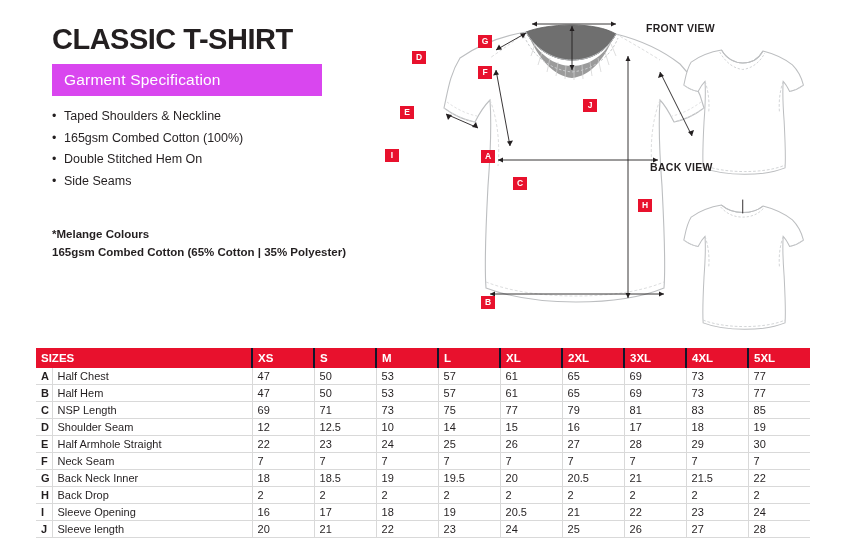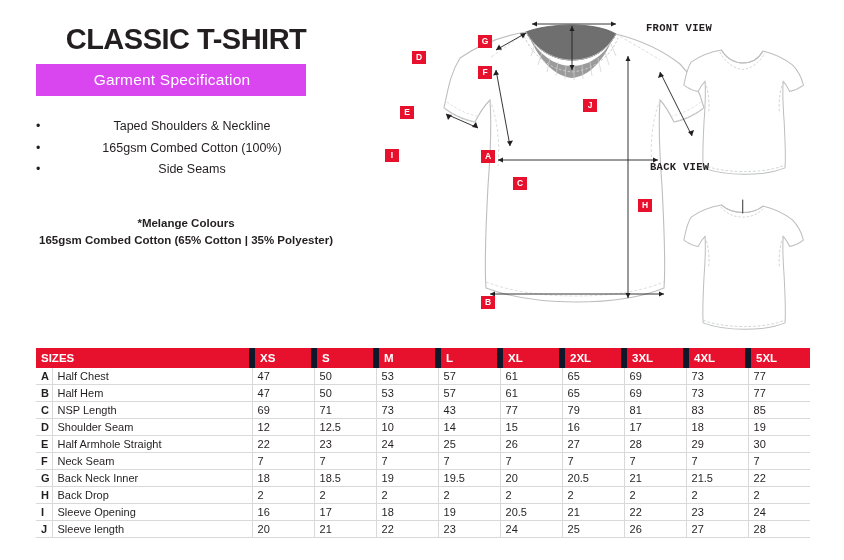--- a/index.html
+++ b/index.html
@@ -10,43 +10,42 @@
     background: #ffffff;
     font-family: "Liberation Sans", sans-serif;
     color: #231f20;
     overflow: hidden;
     position: relative;
   }
 
   
   .left-col {
     position: absolute;
-    left: 36px;
+    left: 52px;
     top: 24px;
     width: 300px;
-    text-align: center;
   }
   .title {
     font-size: 29px;
     font-weight: bold;
     letter-spacing: -0.5px;
     color: #231f20;
     margin: 0 0 10px 0;
     line-height: 1.05;
   }
   .subtitle-bar {
     background: #d946ef;
     color: #ffffff;
     font-size: 15.5px;
     padding: 7px 10px 7px 12px;
     width: 270px;
     letter-spacing: 0.2px;
   }
   .bullets {
-    margin-top: 20px;
+    margin-top: 10px;
     font-size: 12.5px;
     line-height: 1.72;
     color: #231f20;
   }
   .bullets .b-item {
     padding-left: 12px;
     position: relative;
   }
   .bullets .b-item::before {
     content: "\2022";
@@ -87,21 +86,20 @@
     text-align: center;
     letter-spacing: 0;
   }
 
   .view-label {
     position: absolute;
     font-size: 10.5px;
     font-weight: bold;
     color: #231f20;
     letter-spacing: 0.3px;
-    font-family: Liberation Mono, monospace;
   }
 
   
   .table-wrap {
     position: absolute;
     left: 36px;
     top: 348px;
     width: 772px;
   }
   table {
@@ -110,21 +108,21 @@
     font-size: 11px;
     table-layout: fixed;
   }
   thead th {
     background: #e8112d;
     color: #ffffff;
     font-weight: bold;
     text-align: left;
     padding: 4px 5px;
     font-size: 11.5px;
-    border-right: 6px solid #0f172a;
+    border-right: 2px solid #0f172a;
   }
   thead th:last-child { border-right: none; }
   tbody td {
     padding: 2px 5px;
     border-bottom: 1px solid #d9d9d9;
     border-right: 1px solid #d9d9d9;
     height: 16px;
     white-space: nowrap;
     overflow: hidden;
   }
@@ -144,20 +142,21 @@
 </head>
 <body>
 
 <div class="left-col">
   <h1 class="title">CLASSIC T-SHIRT</h1>
   <div class="subtitle-bar">Garment Specification</div>
 
   <div class="bullets">
     <div class="b-item">Taped Shoulders &amp; Neckline</div>
     <div class="b-item">165gsm Combed Cotton (100%)</div>
+    <div class="b-item">Double Stitched Hem On</div>
     <div class="b-item">Side Seams</div>
   </div>
 
   <div class="melange">
     <div class="m-head">*Melange Colours</div>
     <div class="m-body">165gsm Combed Cotton (65% Cotton | 35% Polyester)</div>
   </div>
 </div>
 
 <div class="illus">
@@ -370,21 +369,21 @@
         <td>69</td>
         <td>73</td>
         <td>77</td>
       </tr>
       <tr>
         <td class="code">C</td>
         <td class="label">NSP Length</td>
         <td>69</td>
         <td>71</td>
         <td>73</td>
-        <td>43</td>
+        <td>75</td>
         <td>77</td>
         <td>79</td>
         <td>81</td>
         <td>83</td>
         <td>85</td>
       </tr>
       <tr>
         <td class="code">D</td>
         <td class="label">Shoulder Seam</td>
         <td>12</td>

